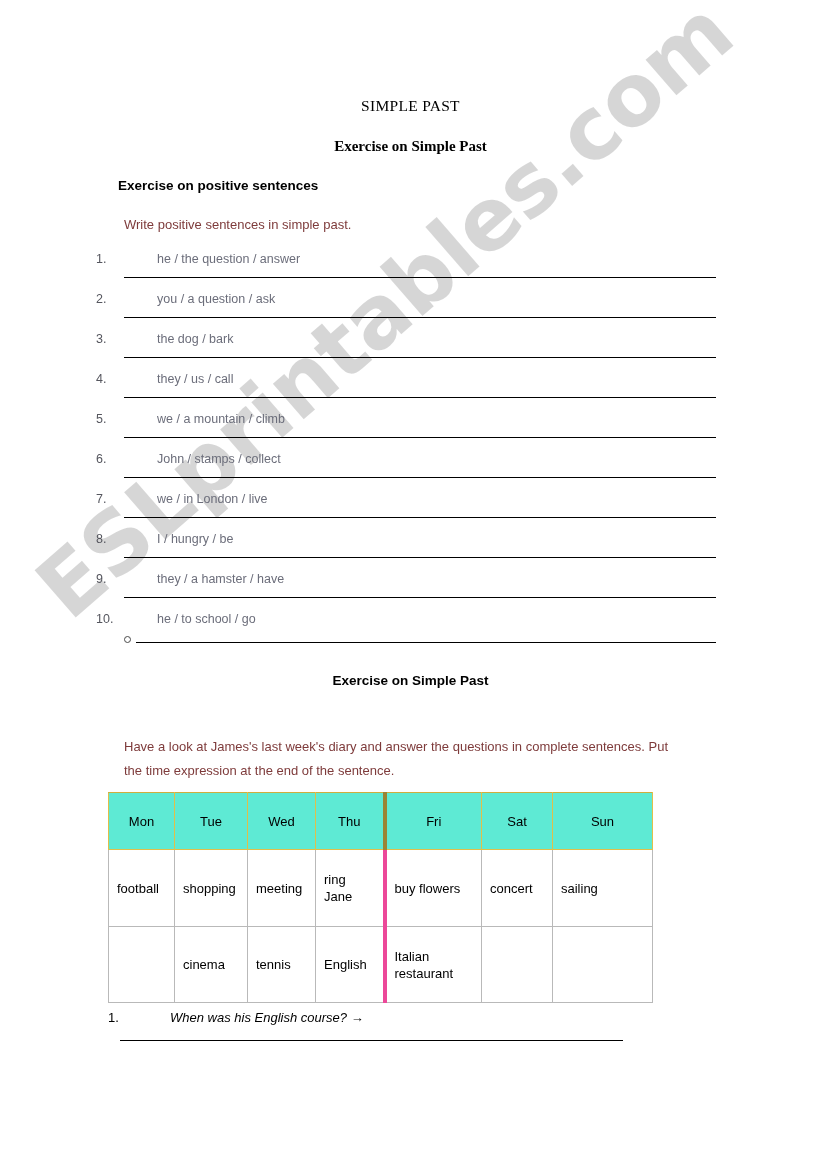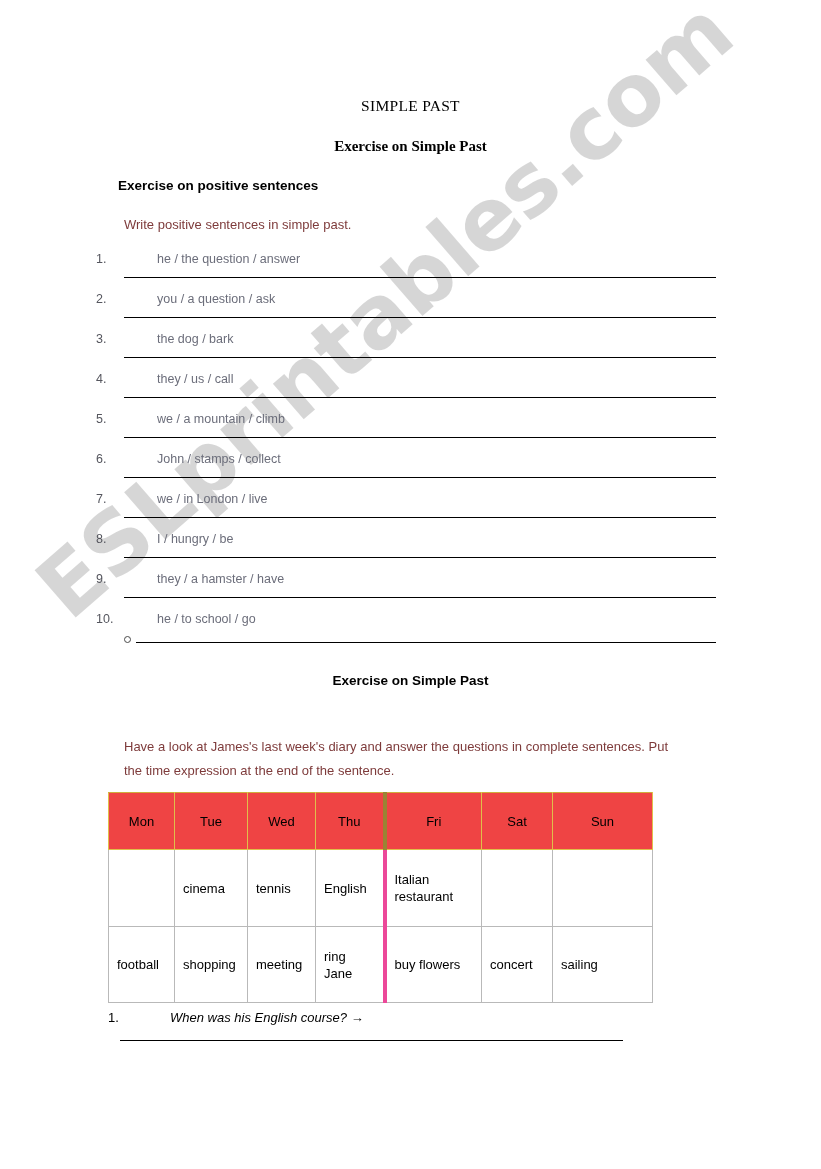--- a/index.html
+++ b/index.html
@@ -175,21 +175,21 @@
   }
   .diary th, .diary td {
     border: 1px solid #b9b9b9;
     font-weight: normal;
     font-size: 13px;
     color: #000;
     vertical-align: middle;
     padding: 0 8px;
   }
   .diary thead th {
-    background: #ef4444;
+    background: #5eead4;
     height: 56px;
     text-align: center;
     border-color: #e0bf4a;
     border-top: 1px solid #cfae3d;
   }
   .diary tbody td {
     height: 76px;
     text-align: left;
     line-height: 17px;
   }
@@ -339,37 +339,37 @@
           <th>Tue</th>
           <th>Wed</th>
           <th class="thu">Thu</th>
           <th>Fri</th>
           <th>Sat</th>
           <th>Sun</th>
         </tr>
       </thead>
       <tbody>
         <tr>
+          <td>football</td>
+          <td>shopping</td>
+          <td>meeting</td>
+          <td class="thu">ring Jane</td>
+          <td>buy flowers</td>
+          <td>concert</td>
+          <td>sailing</td>
+        </tr>
+        <tr>
           <td></td>
           <td>cinema</td>
           <td>tennis</td>
           <td class="thu">English</td>
           <td>Italian restaurant</td>
           <td></td>
           <td></td>
         </tr>
-        <tr>
-          <td>football</td>
-          <td>shopping</td>
-          <td>meeting</td>
-          <td class="thu">ring Jane</td>
-          <td>buy flowers</td>
-          <td>concert</td>
-          <td>sailing</td>
-        </tr>
       </tbody>
     </table>
 
     <div class="q-row">
       <span class="q-num">1.</span>
       <span class="q-text">When was his English course? →</span>
       <span class="q-line"></span>
     </div>
 
   </div>

